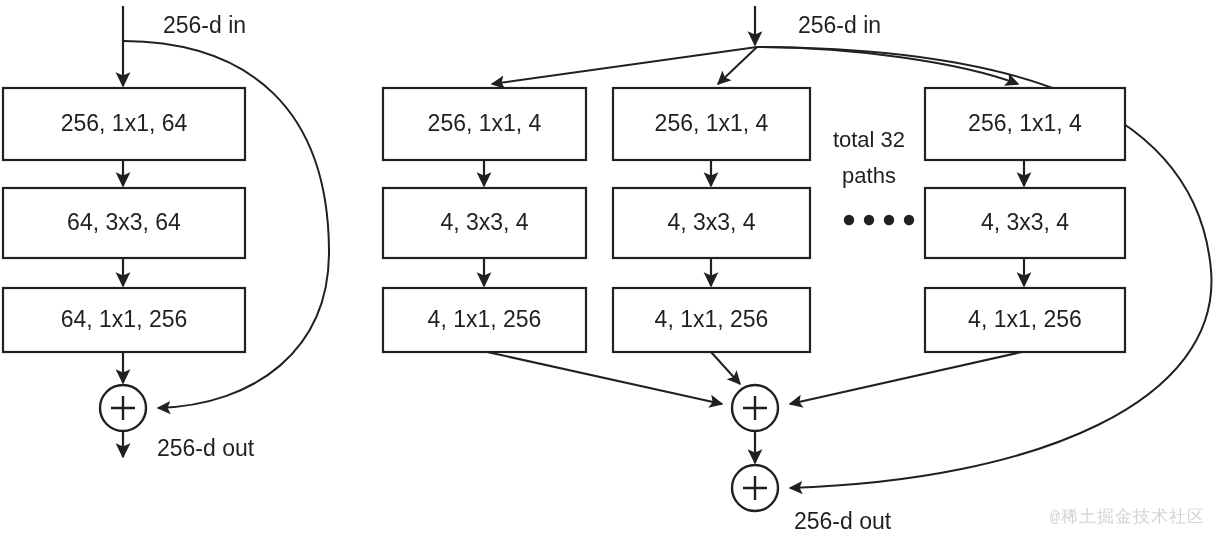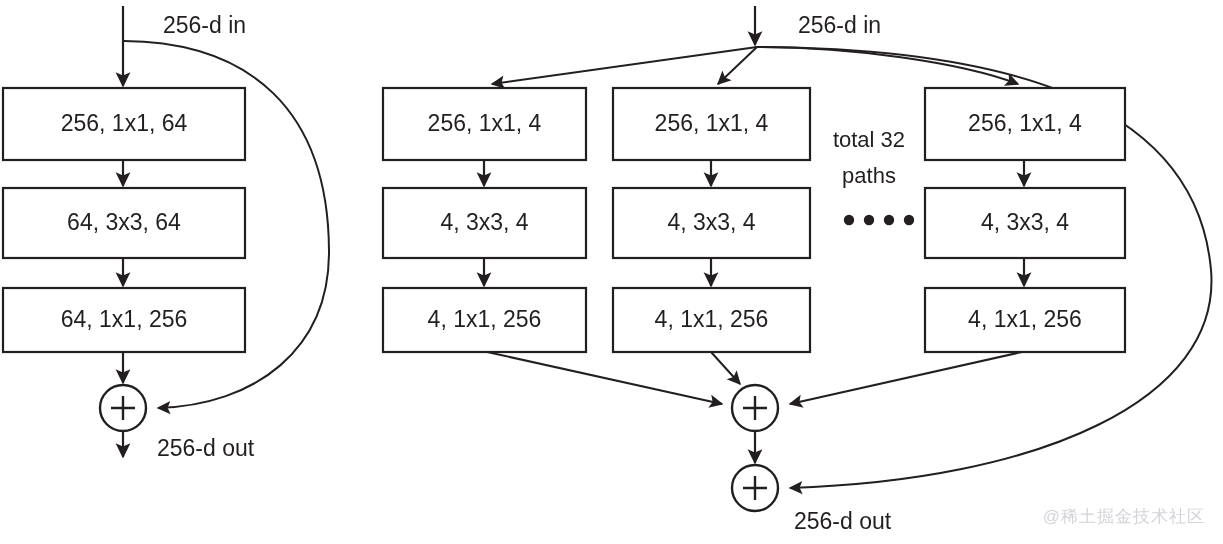--- a/index.html
+++ b/index.html
@@ -70,21 +70,21 @@
     font-family: "Liberation Sans", "DejaVu Sans", sans-serif;
     font-size: 22px;
     fill: #231f20;
     text-anchor: middle;
     dominant-baseline: middle;
   }
   .watermark {
     position: absolute;
     right: 18px;
     bottom: 16px;
-    font-family: Liberation Sans, sans-serif;
+    font-family: Liberation Mono, monospace;
     font-size: 17px;
     color: #d2d4d8;
     letter-spacing: 1px;
     white-space: nowrap;
     user-select: none;
   }
 </style>
 </head>
 <body>
 

